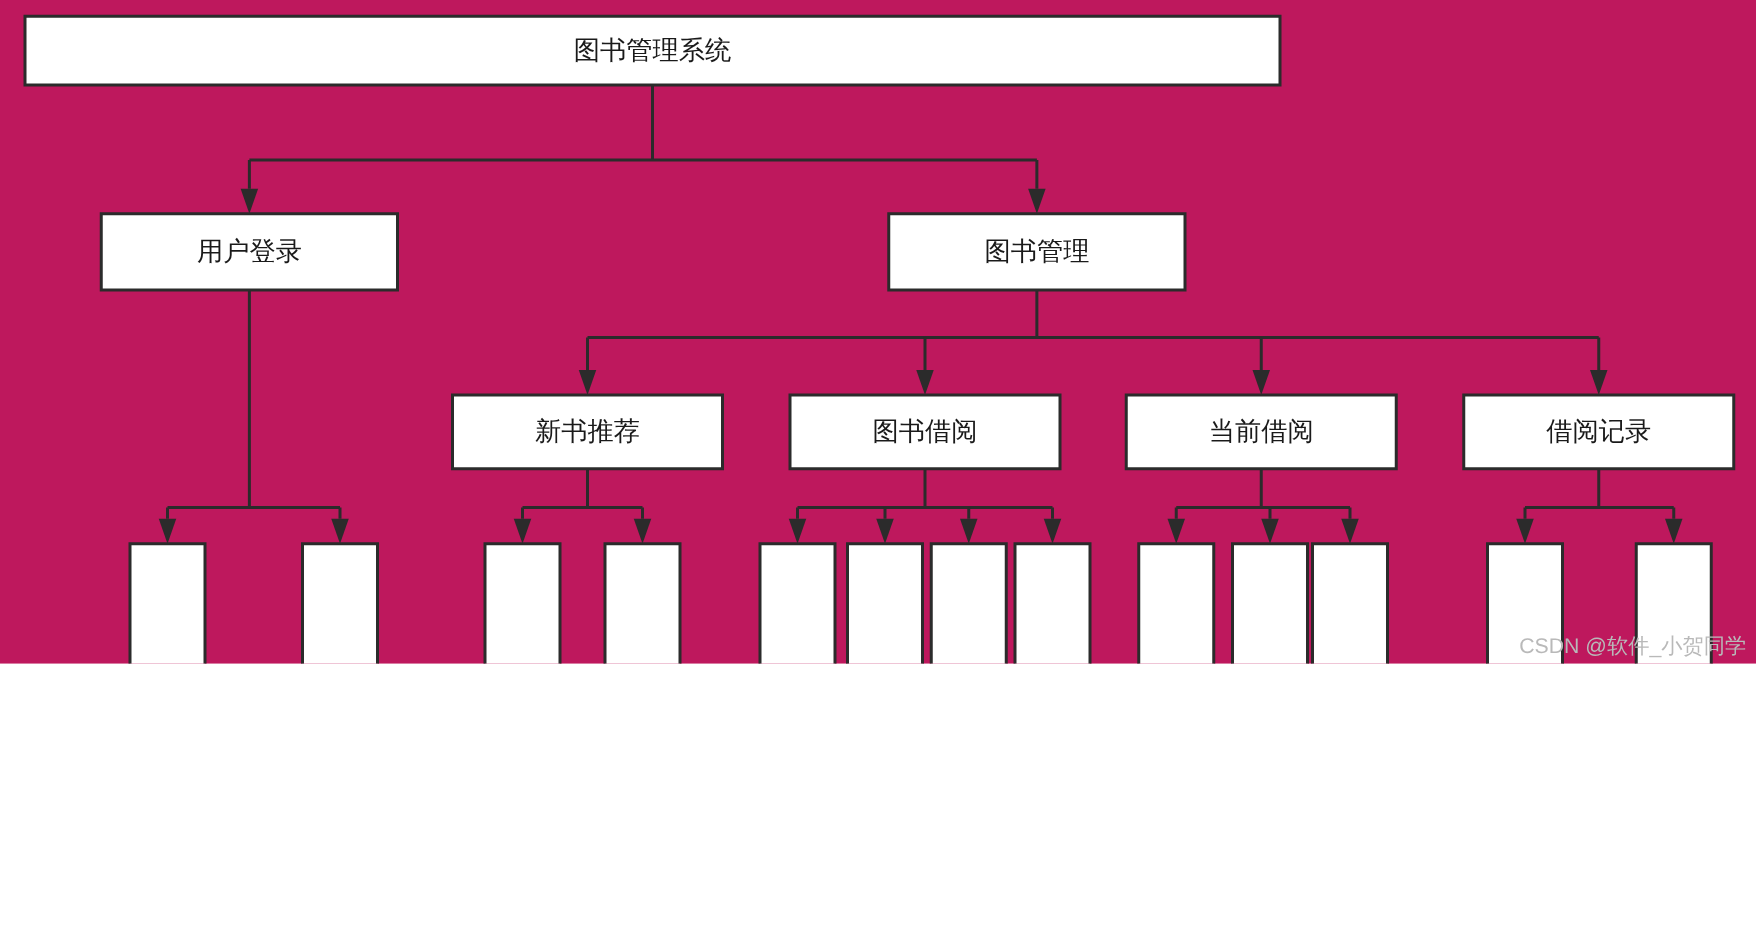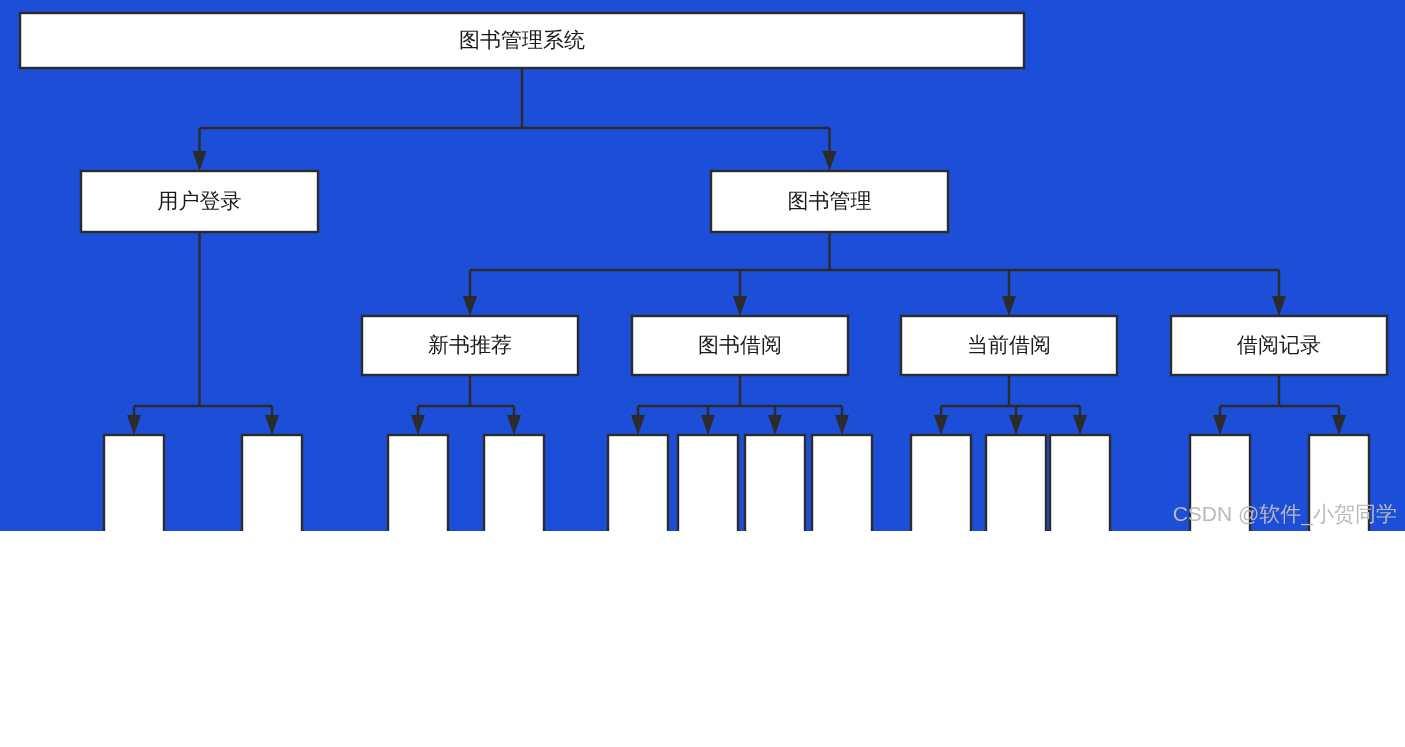--- a/index.html
+++ b/index.html
@@ -7,21 +7,21 @@
     padding: 0;
     background: #ffffff;
   }
   body {
     font-family: "Liberation Sans", "DejaVu Sans", sans-serif;
   }
   #diagram-root {
     position: relative;
     width: 1405px;
     height: 531px;
-    background: #1d4ed8;
+    background: #be185d;
     overflow: hidden;
   }
   #diagram-svg {
     position: absolute;
     top: 0;
     left: 0;
     width: 1405px;
     height: 747px;
   }
   .node-box {
@@ -54,21 +54,21 @@
     dominant-baseline: middle;
     writing-mode: vertical-rl;
     text-orientation: upright;
     letter-spacing: 1px;
   }
   .watermark {
     position: absolute;
     right: 8px;
     bottom: 3px;
     font-family: "Liberation Sans", "DejaVu Sans", sans-serif;
-    font-size: 21px;
+    font-size: 17px;
     color: #b9b9b9;
     white-space: nowrap;
     user-select: none;
   }
 </style>
 </head>
 <body>
 
 <div id="diagram-root">
   <svg id="diagram-svg" viewBox="0 0 1405 747">

